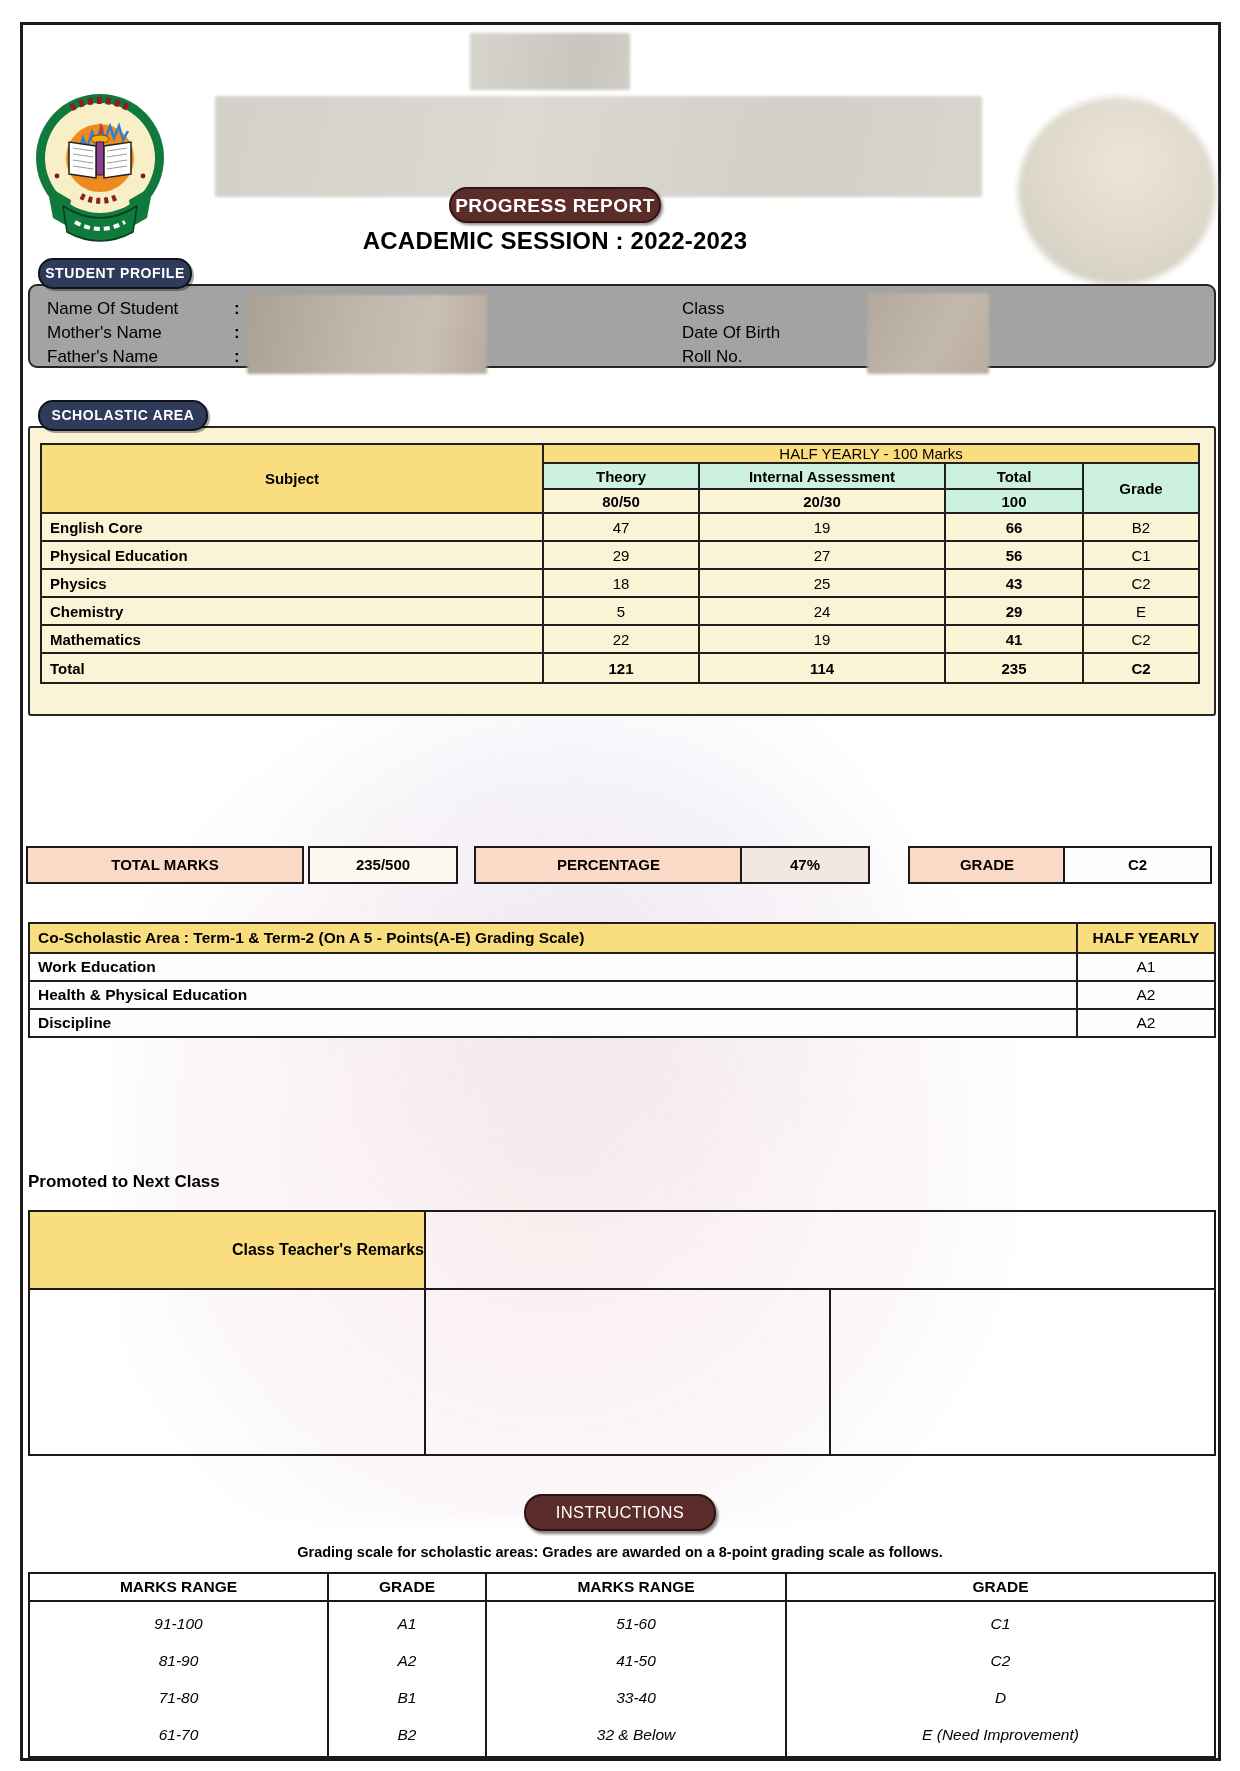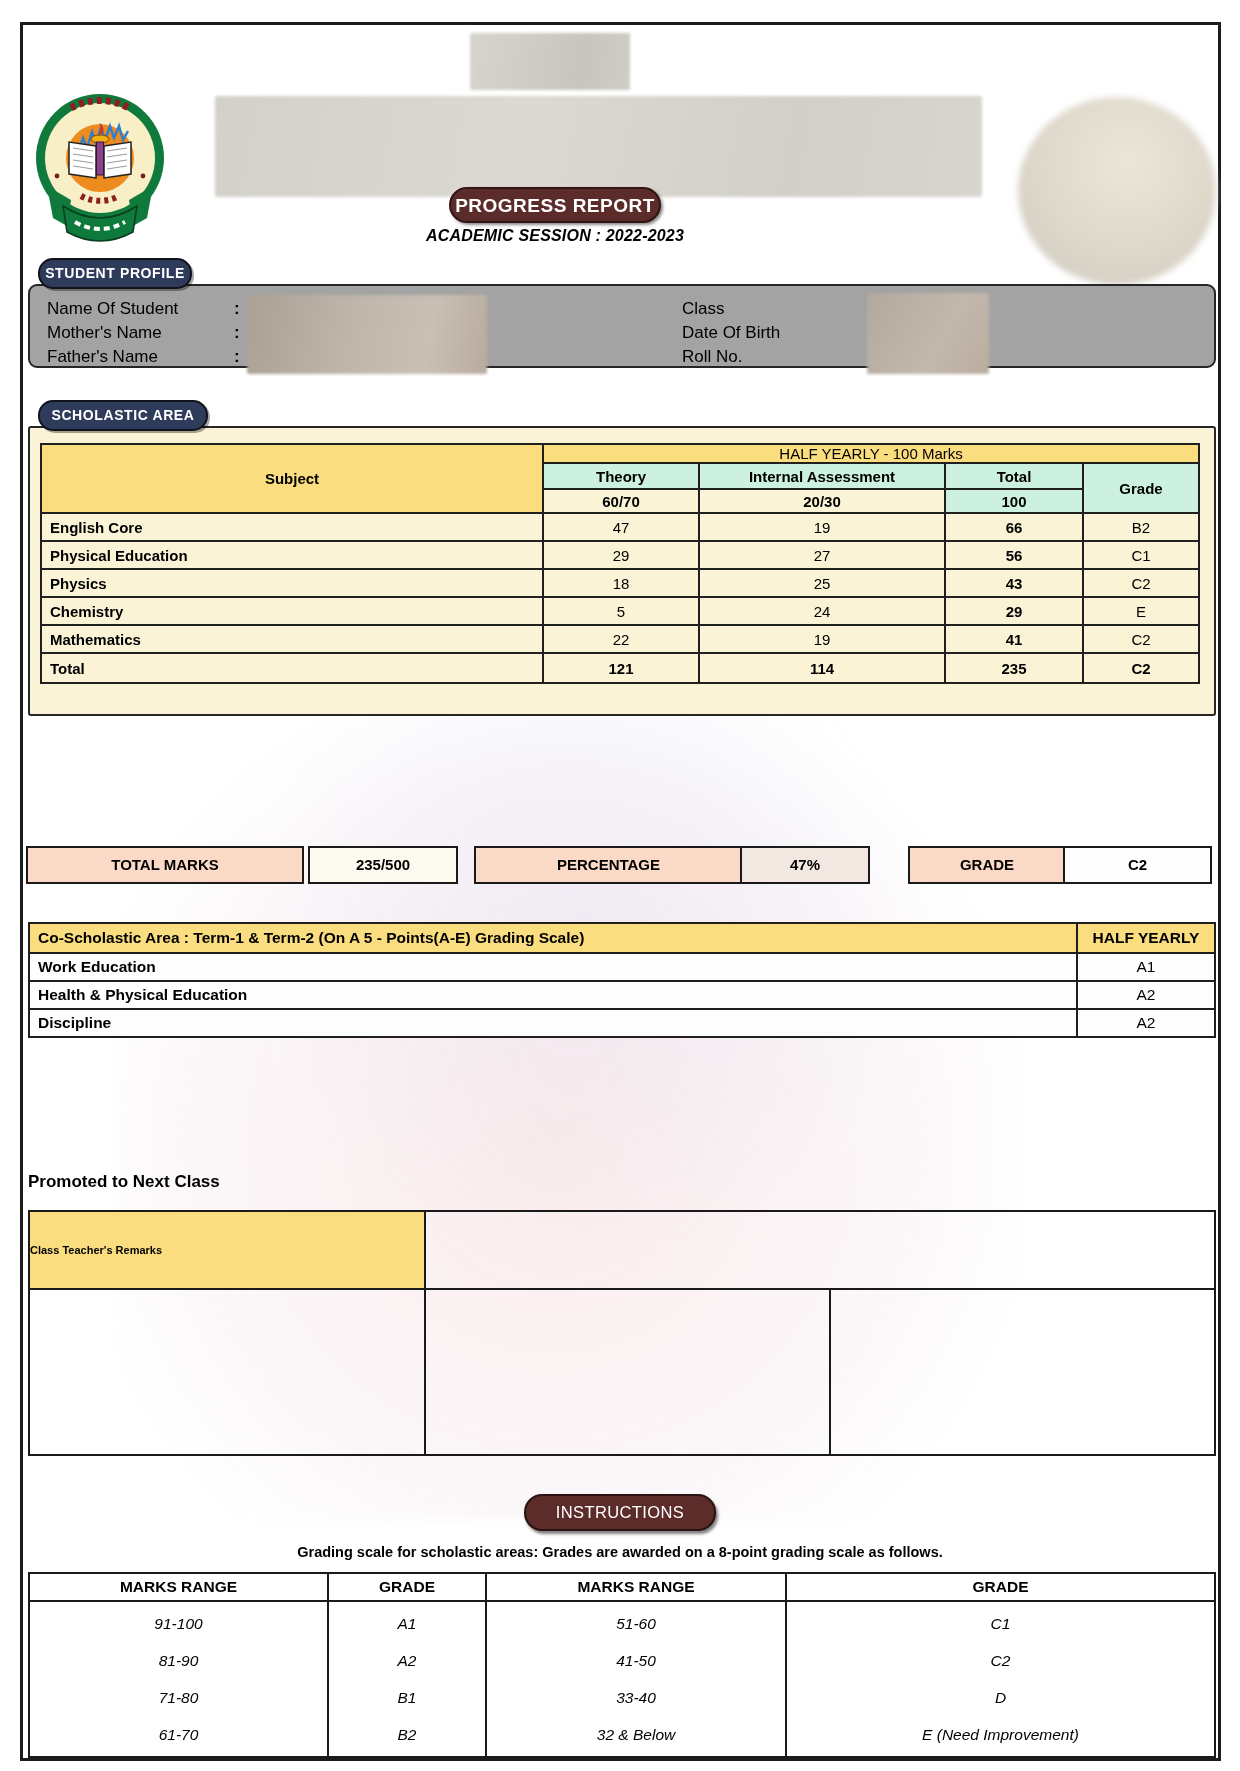--- a/index.html
+++ b/index.html
@@ -25,21 +25,21 @@
   .photo { position:absolute; left:1018px; top:97px; width:198px; height:188px; border-radius:50%;
     background:radial-gradient(circle at 55% 35%, #ece5d9, #ded8cb 55%, #d2cec2 85%);
     filter:blur(3px); }
   .logo { position:absolute; left:33px; top:90px; width:136px; height:155px; }
 
   .pill { color:#fff; text-align:center; border-radius:18px; }
   .pr-badge { position:absolute; left:449px; top:187px; width:212px; height:36px; line-height:33px;
     background:#5b2c2a; border:2px solid #321514; font-size:19px; font-weight:bold; letter-spacing:.5px;
     box-shadow:2px 2px 3px rgba(0,0,0,.45); }
   .session { position:absolute; left:255px; top:227px; width:600px; text-align:center;
-    font-size:16px; font-weight:bold; letter-spacing:.2px;font-style:italic; }
+    font-size:24px; font-weight:bold; letter-spacing:.2px; }
 
   .section-badge { position:absolute; height:31px; line-height:27px; background:#2f3b5a;
     border:2px solid #10121c; border-radius:15px; color:#fff; font-size:14px; font-weight:bold;
     letter-spacing:.6px; text-align:center; z-index:3; box-shadow:2px 2px 0 rgba(0,0,0,.35); }
 
   
   .profile-panel { position:absolute; left:28px; top:284px; width:1188px; height:84px;
     background:#a3a3a3; border:2.5px solid #262626; border-radius:9px; }
   .profile-badge { left:38px; top:258px; width:154px; }
   .pf-label { position:absolute; font-size:17px; }
@@ -78,21 +78,21 @@
   .cosch-table { position:absolute; left:28px; top:922px; width:1186px; table-layout:fixed; }
   .cosch-table td { border:2px solid #1f1f1f; font-size:15.5px; background:#fefefe; }
   .cosch-hd td { background:#fadd7f; font-weight:bold; height:30px; }
   .cosch-area { text-align:left; font-weight:bold; padding-left:8px; height:28px; }
   .cosch-grade { text-align:center; font-weight:normal; font-size:15px; }
 
   
   .promoted { position:absolute; left:28px; top:1172px; font-size:17px; font-weight:bold; }
   .remarks-table { position:absolute; left:28px; top:1210px; width:1186px; table-layout:fixed; }
   .remarks-table td { border:2.5px solid #1a1a1a; background:transparent; }
-  .remarks-label { background:#fadd7f !important; text-align:left; font-weight:bold; font-size:11px; height:78px; }
+  .remarks-label { background:#fadd7f !important; text-align:right; font-weight:bold; font-size:16px; height:78px; }
   .remarks-empty { height:166px; }
   .sig-row td { height:28px; text-align:center; font-weight:bold; font-size:15.5px; }
 
   
   .instr-badge { position:absolute; left:50%; transform:translateX(-50%); top:1494px;
     width:192px; height:37px; line-height:33px; background:#5b2c2a; border:2px solid #2a1312;
     border-radius:18px; color:#fff; font-size:16.5px; text-align:center; letter-spacing:.4px;
     box-shadow:2px 3px 3px rgba(0,0,0,.5); }
   .instr-note { position:absolute; left:0; top:1544px; width:1240px; text-align:center;
     font-size:14.5px; font-weight:bold; }
@@ -173,21 +173,21 @@
         <td rowspan="3" class="cell-yellow subject-hd">Subject</td>
         <td colspan="4" class="cell-yellow th-group">HALF YEARLY - 100 Marks</td>
       </tr>
       <tr>
         <td class="cell-mint th-sub">Theory</td>
         <td class="cell-mint th-sub">Internal Assessment</td>
         <td class="cell-mint th-sub">Total</td>
         <td rowspan="2" class="cell-mint th-sub">Grade</td>
       </tr>
       <tr>
-        <td class="cell-cream th-max">60/70</td>
+        <td class="cell-cream th-max">80/50</td>
         <td class="cell-cream th-max">20/30</td>
         <td class="cell-mint th-max">100</td>
       </tr>
       <tr class="row-data">
         <td class="cell-cream sub-name">English Core</td>
         <td class="cell-cream">47</td>
         <td class="cell-cream">19</td>
         <td class="cell-cream col-total">66</td>
         <td class="cell-cream">B2</td>
       </tr>

